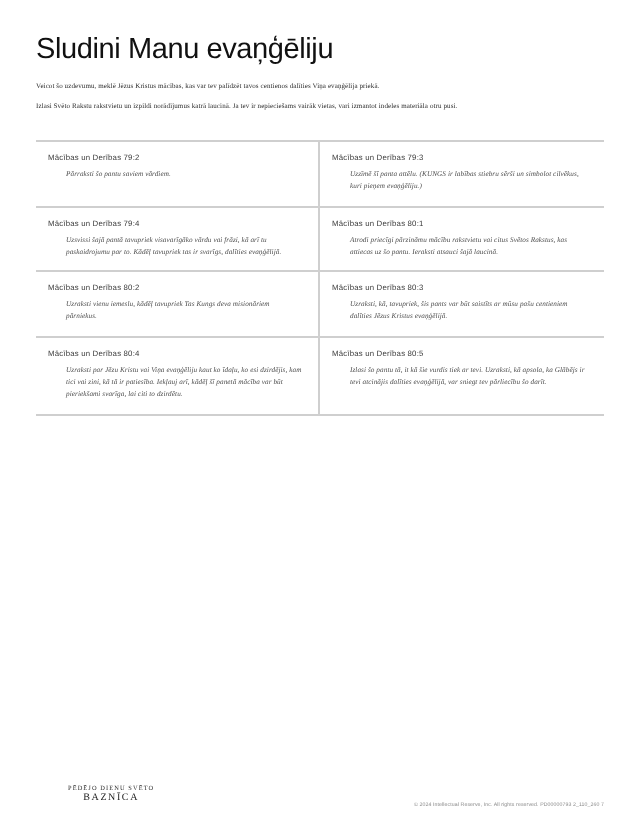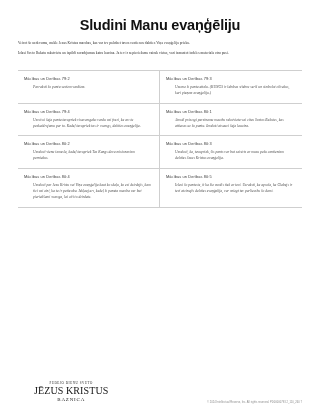--- a/index.html
+++ b/index.html
@@ -23,26 +23,25 @@
     box-sizing: border-box;
     padding: 14px 18px 0 18px;
     display: flex;
     flex-direction: column;
     position: relative;
   }
 
   
   .page-title {
     font-size: 14.5px;
-    font-weight: bold;
+    font-weight: normal;
     letter-spacing: -0.2px;
     color: #111111;
     margin: 4px 0 7px 0;
     line-height: 1.1;
-    text-align: center;
   }
 
   .intro {
     margin: 0 0 4px 0;
   }
   .intro p {
     margin: 0 0 5px 0;
     font-size: 3.5px;
     line-height: 1.55;
     color: #2b2b2b;
@@ -185,19 +184,18 @@
     <div class="card right row4">
       <div class="card-title">Mācības un Derības 80:5</div>
       <div class="card-body">Izlasi šo pantu tā, it kā šie vurdis tiek ar tevi. Uzraksti, kā apsola, ka Glābējs ir tevi atcinājis dalīties evaņģēlijā, var sniegt tev pārliecību šo darīt.</div>
     </div>
 
   </div>
 
   <div class="footer">
     <div class="logo">
       <div class="logo-top">Pēdējo Dienu Svēto</div>
-      <div class="logo-main">JĒZUS KRISTUS</div>
       <div class="logo-bottom">BAZNĪCA</div>
     </div>
     <div class="copyright">© 2024 Intellectual Reserve, Inc. All rights reserved. PD00000793 2_110_260 7</div>
   </div>
 
 </div>
 
 </body></html>

